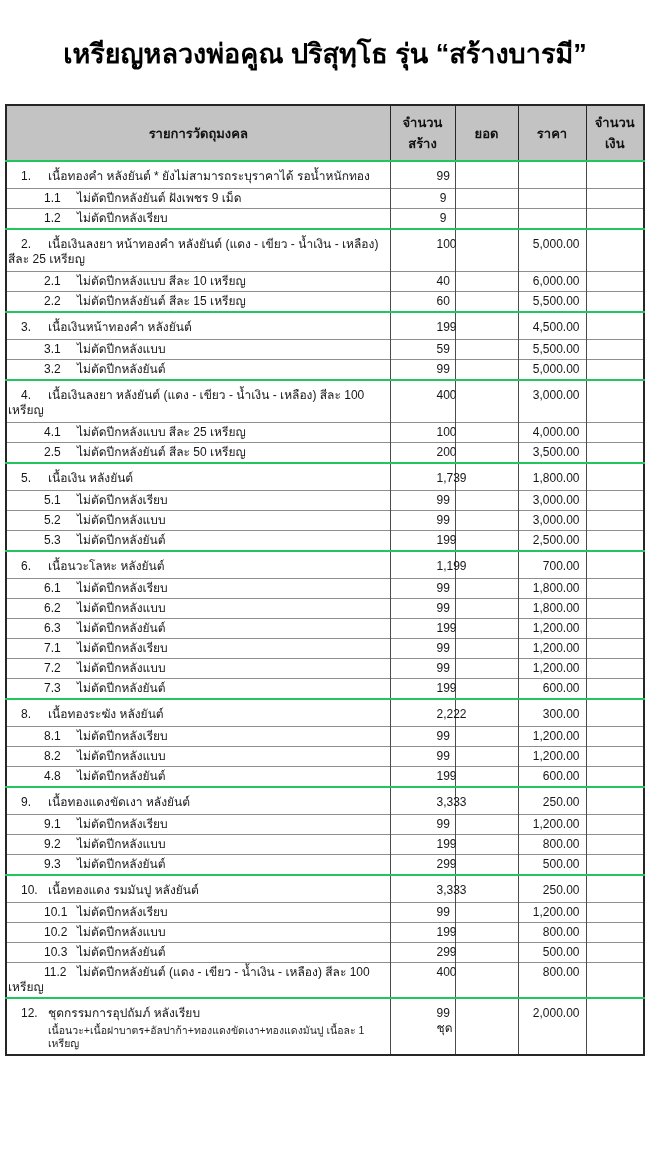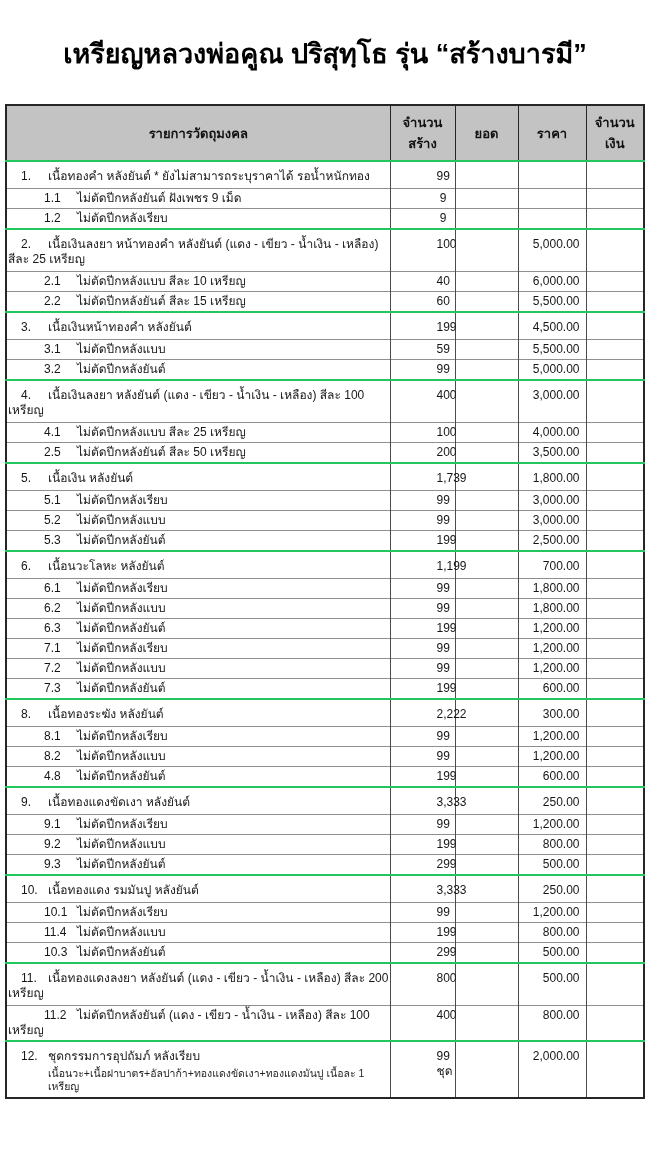--- a/index.html
+++ b/index.html
@@ -388,41 +388,32 @@
           <td class="item">
             <div class="line"><span class="no sub-no">10.1</span><span class="label">ไม่ตัดปีกหลังเรียบ</span></div>
           </td>
           <td class="qty">99</td>
           <td class="total"></td>
           <td class="price">1,200.00</td>
           <td class="amount"></td>
         </tr>
         <tr class="sub">
           <td class="item">
-            <div class="line"><span class="no sub-no">11.4</span><span class="label">ไม่ตัดปีกหลังแบบ</span></div>
+            <div class="line"><span class="no sub-no">10.2</span><span class="label">ไม่ตัดปีกหลังแบบ</span></div>
           </td>
           <td class="qty">199</td>
           <td class="total"></td>
           <td class="price">800.00</td>
           <td class="amount"></td>
         </tr>
         <tr class="sub">
           <td class="item">
             <div class="line"><span class="no sub-no">10.3</span><span class="label">ไม่ตัดปีกหลังยันต์</span></div>
           </td>
           <td class="qty">299</td>
-          <td class="total"></td>
-          <td class="price">500.00</td>
-          <td class="amount"></td>
-        </tr>
-        <tr class="main">
-          <td class="item">
-            <div class="line"><span class="no main-no">11.</span><span class="label">เนื้อทองแดงลงยา หลังยันต์ (แดง - เขียว - น้ำเงิน - เหลือง) สีละ 200 เหรียญ</span></div>
-          </td>
-          <td class="qty">800</td>
           <td class="total"></td>
           <td class="price">500.00</td>
           <td class="amount"></td>
         </tr>
         <tr class="sub">
           <td class="item">
             <div class="line"><span class="no sub-no">11.2</span><span class="label">ไม่ตัดปีกหลังยันต์ (แดง - เขียว - น้ำเงิน - เหลือง) สีละ 100 เหรียญ</span></div>
           </td>
           <td class="qty">400</td>
           <td class="total"></td>

